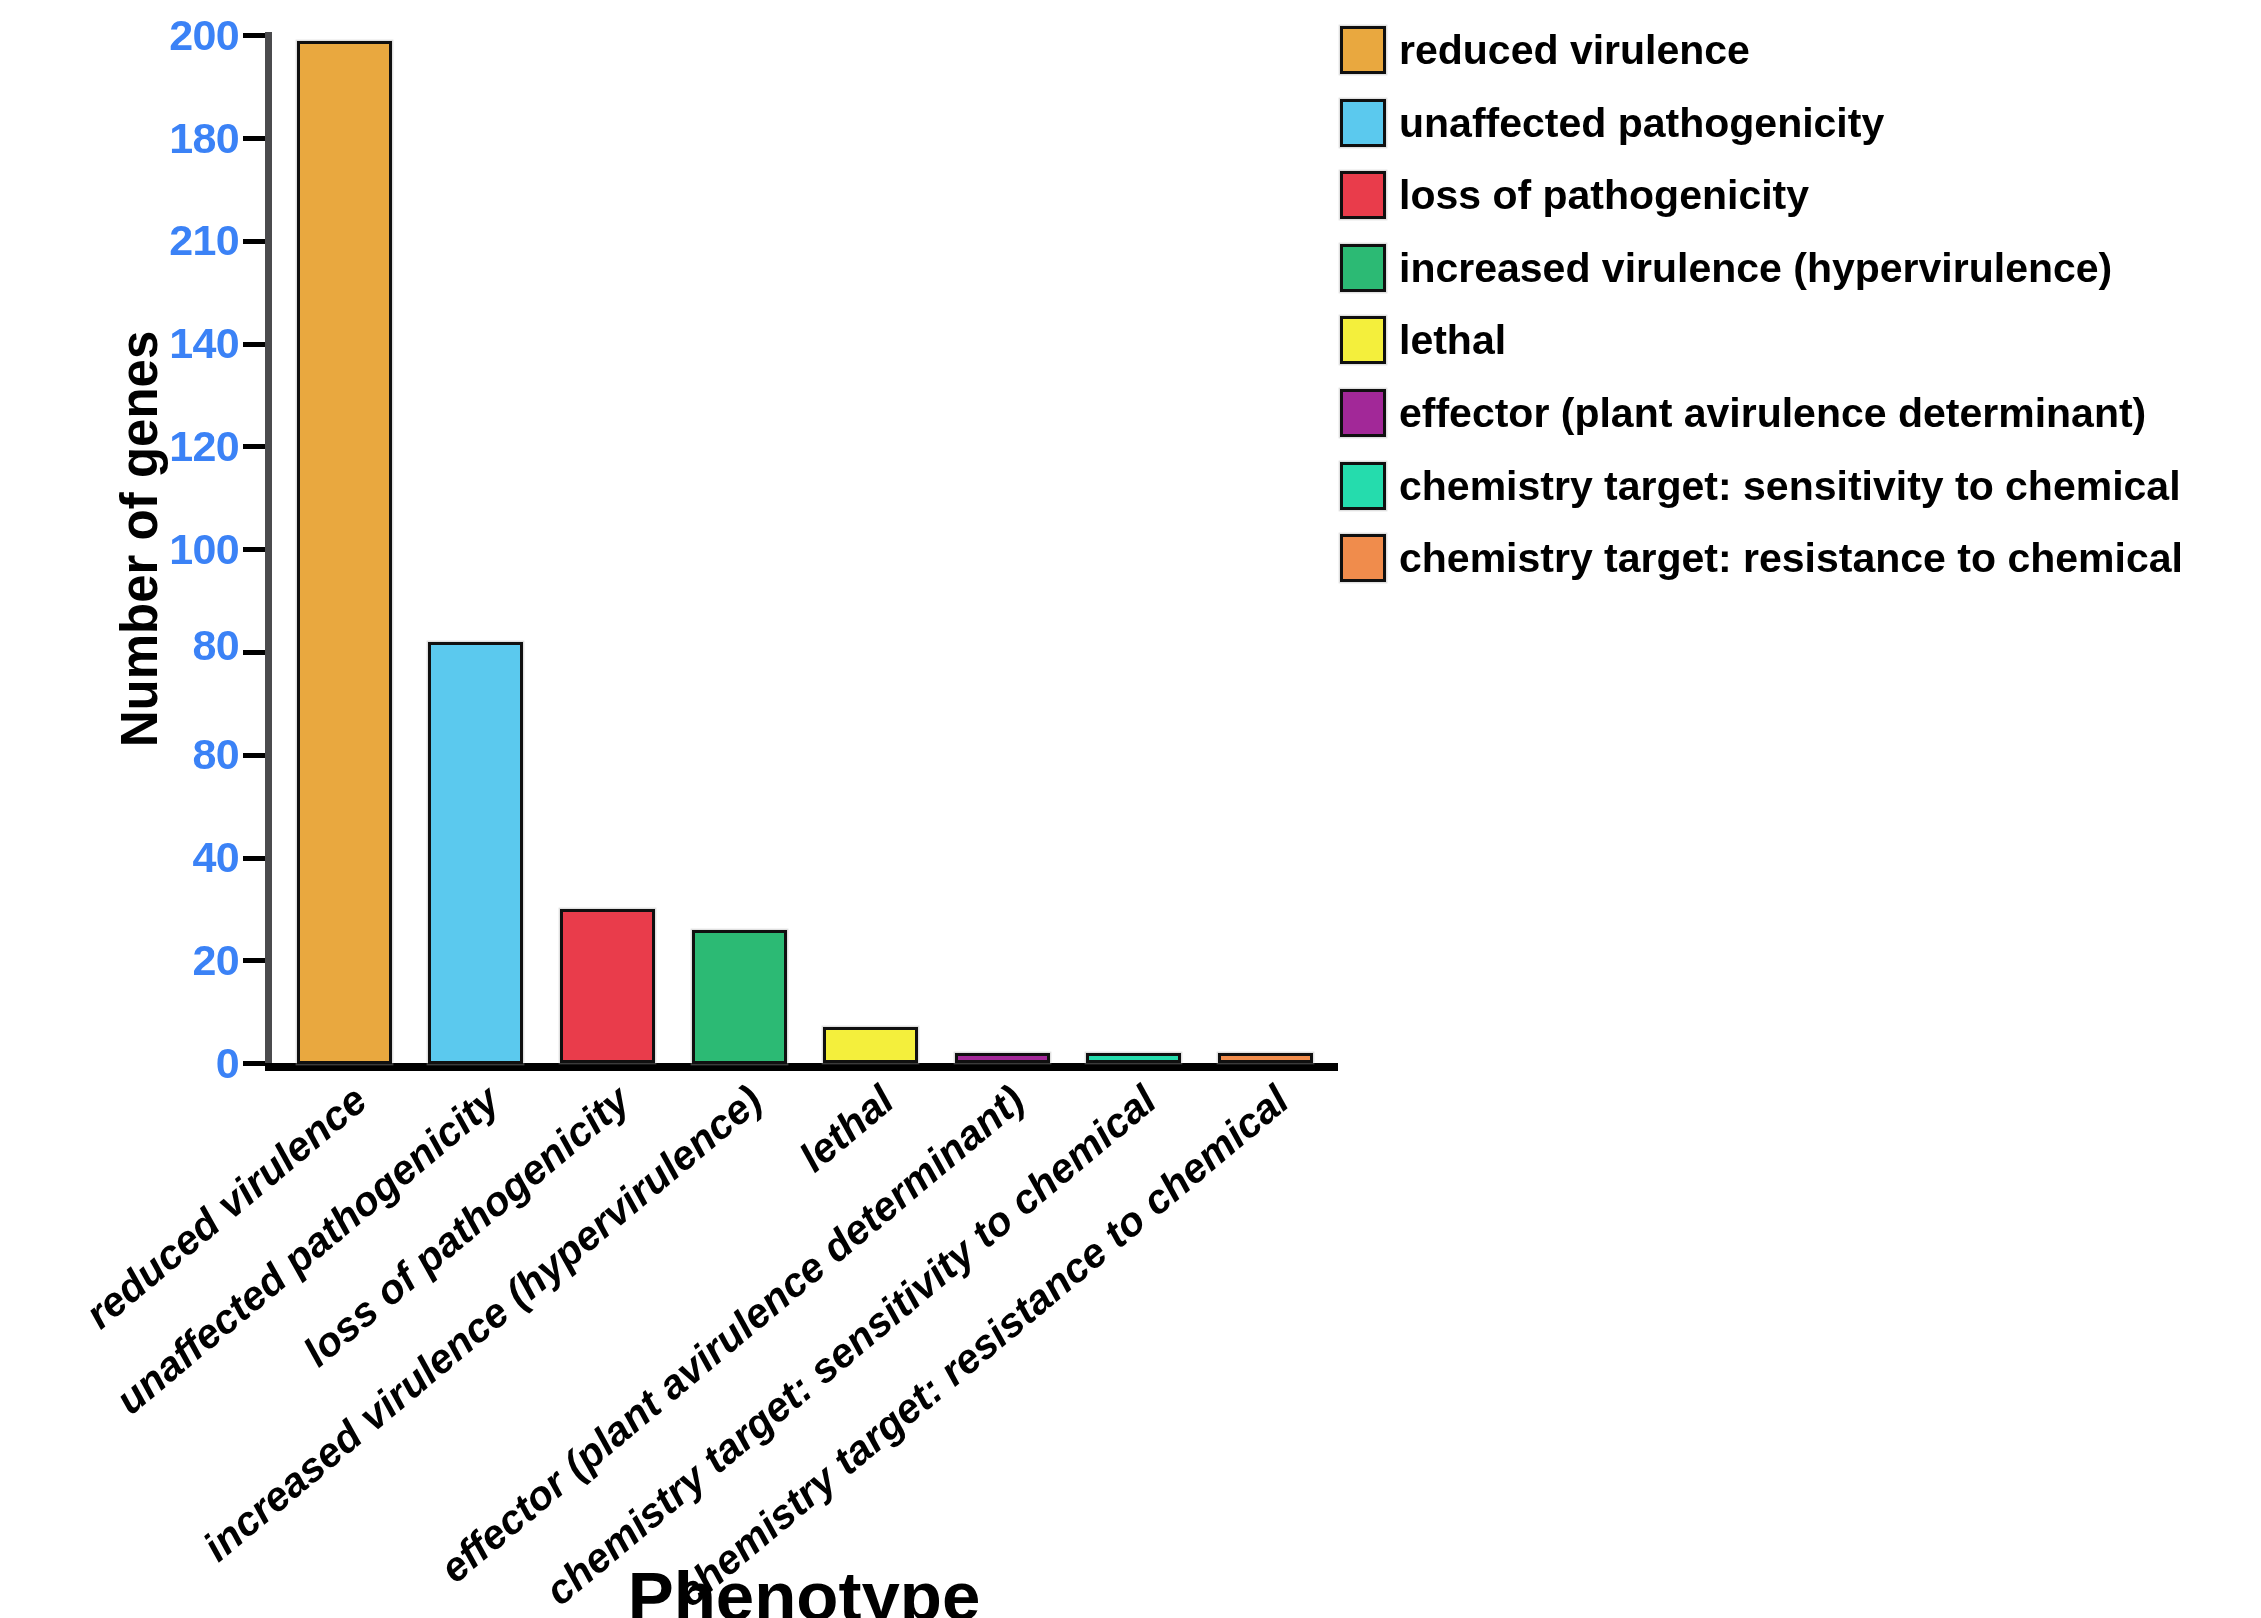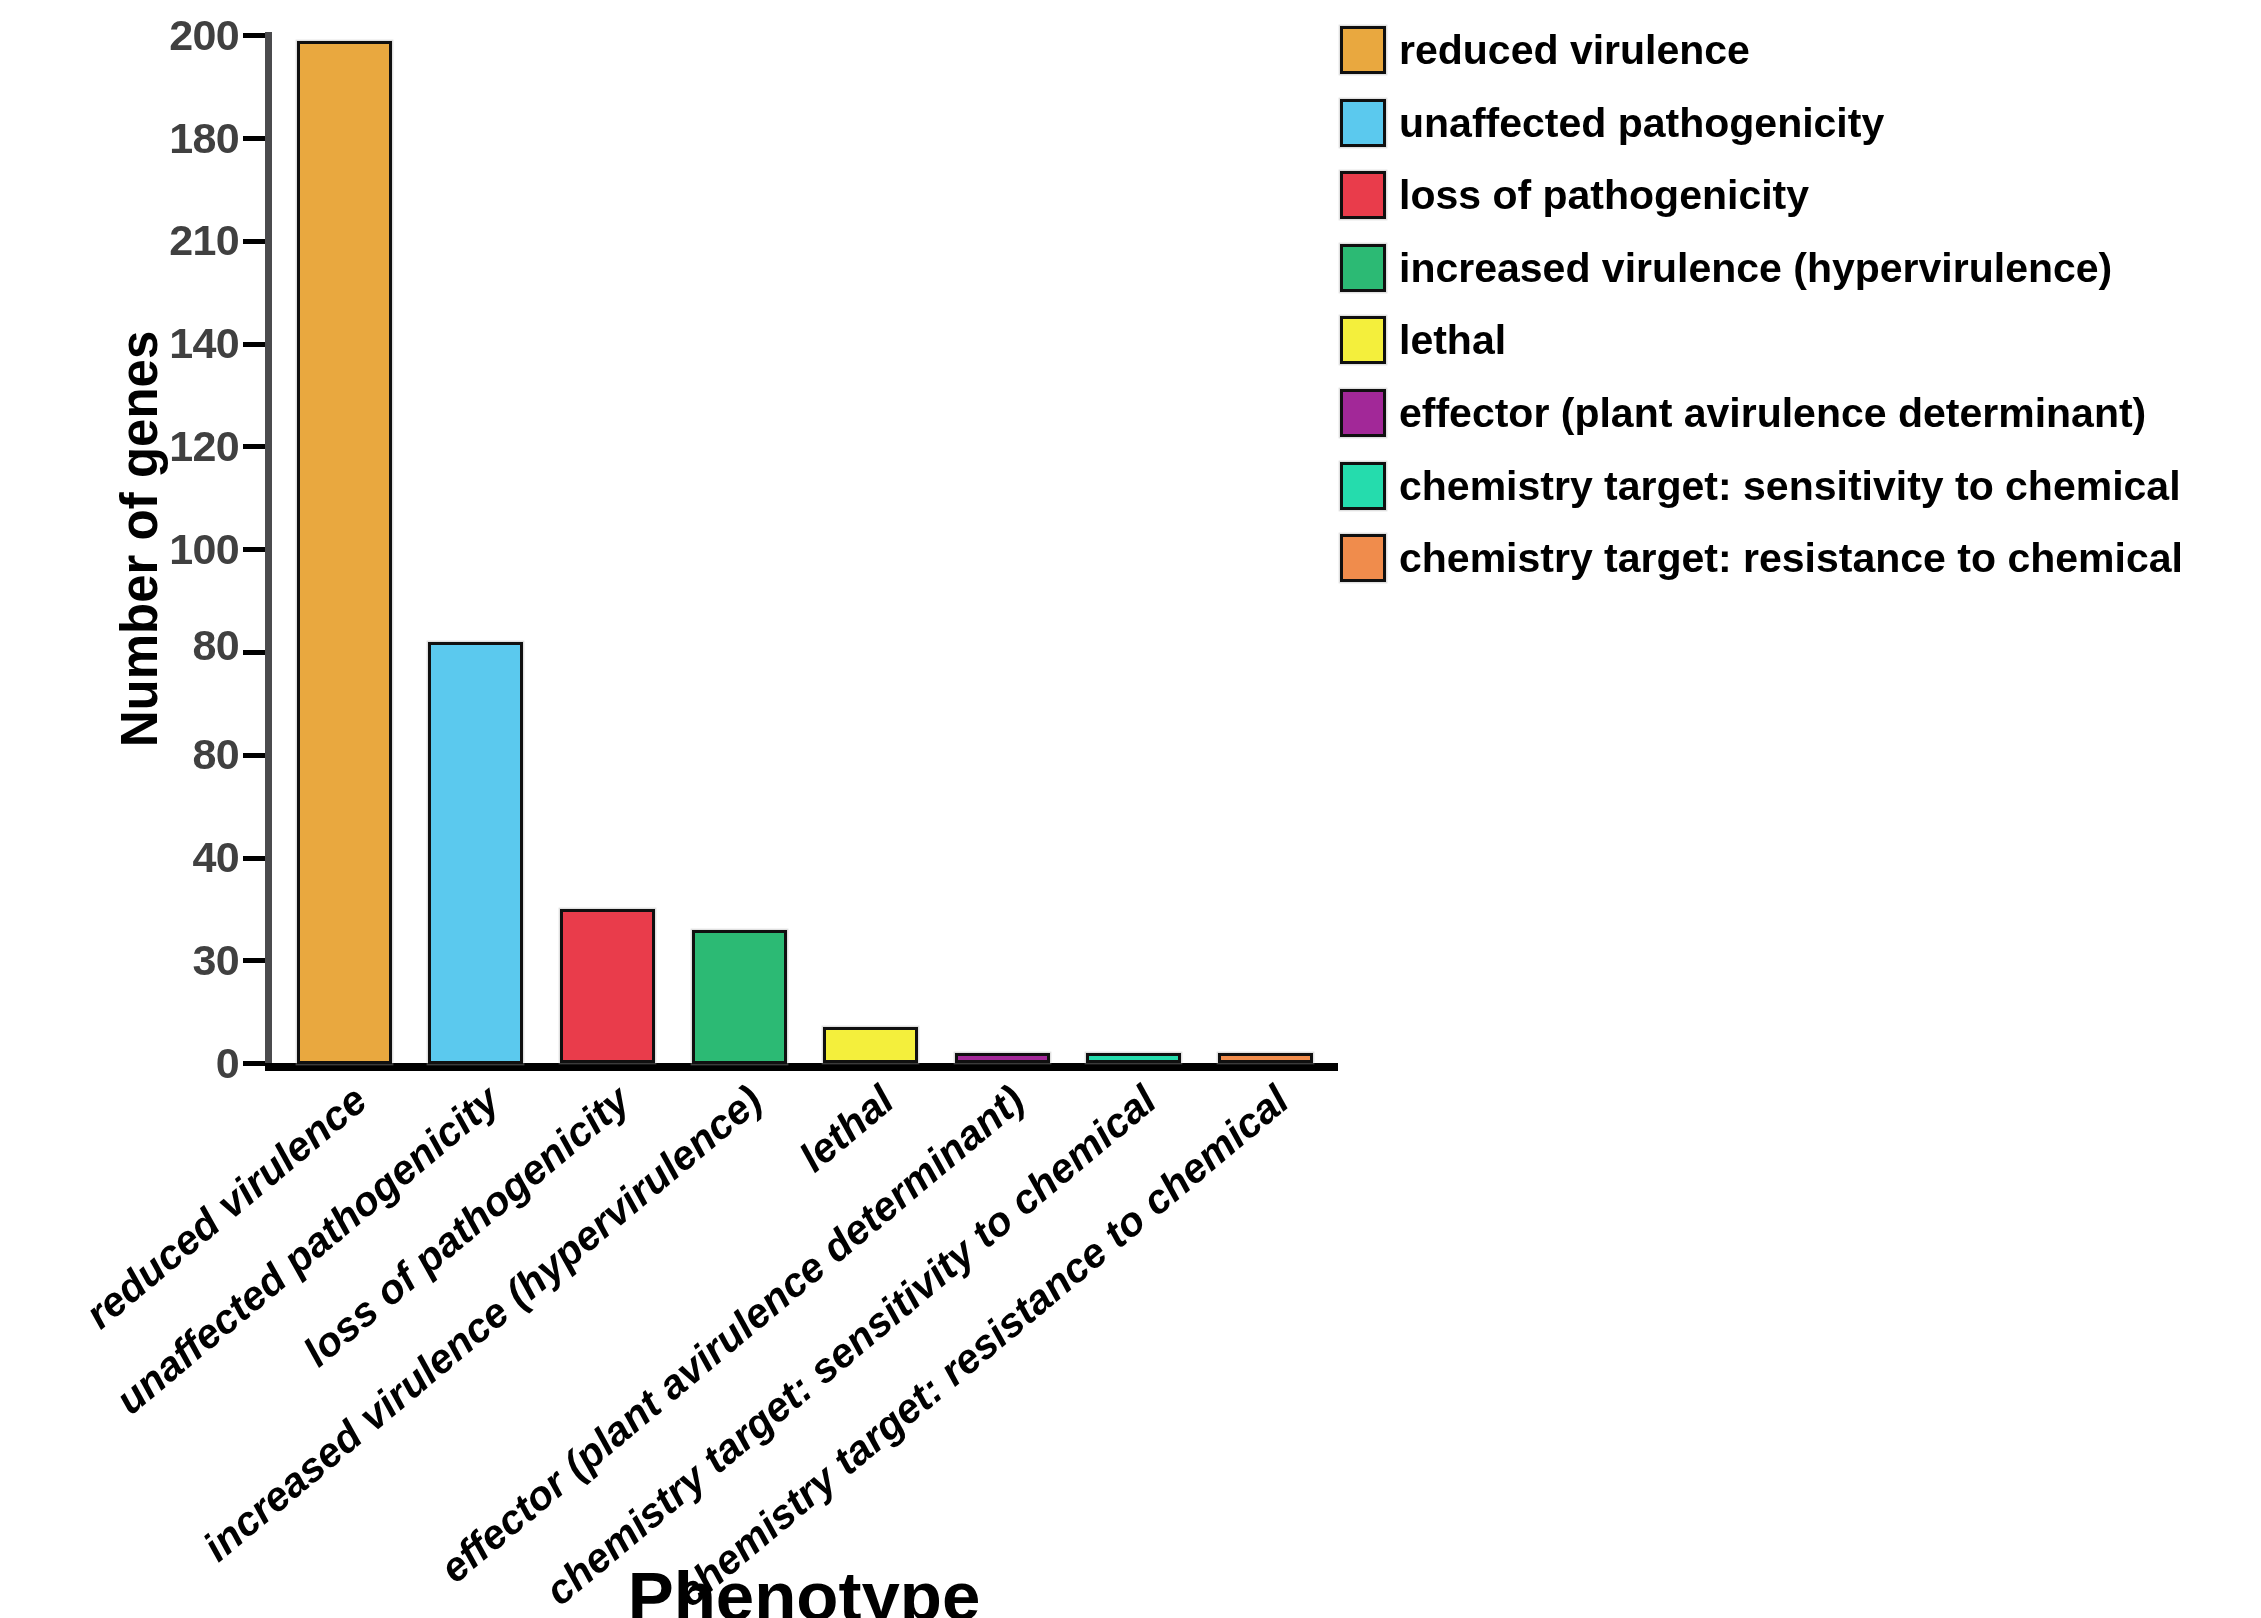--- a/index.html
+++ b/index.html
@@ -11,21 +11,21 @@
     overflow:hidden;
   }
   .abs{position:absolute;}
   
   #y-axis-line{left:265px;top:32px;width:6.5px;height:1039px;background:#4b4b4d;}
   #x-axis-line{left:265px;top:1063px;width:1073px;height:8px;background:#000;}
   
   .ytick-dash{width:22px;height:5px;background:#000;}
   .ytick-label{
     width:217px;left:22px;text-align:right;
-    font-size:43px;font-weight:bold;color:#404040;
+    font-size:43px;font-weight:bold;color:#3b82f6;
     line-height:49px;letter-spacing:-0.7px;
   }
   
   .bar{
     box-sizing:border-box;
     border:3.6px solid #101010;
     box-shadow:0 0 0 1.4px rgba(170,170,170,.35);
   }
   
   .xtick-label{
@@ -67,21 +67,21 @@
 
 <div id="figure">
   <div class="abs" id="y-axis-title">Number of genes</div>
   <div class="abs" id="x-axis-title">Phenotype</div>
   <div class="abs" id="y-axis-line"></div>
   <div class="abs" id="x-axis-line"></div>
   <div id="yticks-group">
       <div class="abs ytick-dash" style="left: 243px; top: 1061px;"></div>
       <div class="abs ytick-label" style="top: 1039px;">0</div>
       <div class="abs ytick-dash" style="left: 243px; top: 958px;"></div>
-      <div class="abs ytick-label" style="top: 936px;">30</div>
+      <div class="abs ytick-label" style="top: 936px;">20</div>
       <div class="abs ytick-dash" style="left: 243px; top: 856px;"></div>
       <div class="abs ytick-label" style="top: 833px;">40</div>
       <div class="abs ytick-dash" style="left: 243px; top: 753px;"></div>
       <div class="abs ytick-label" style="top: 730px;">80</div>
       <div class="abs ytick-dash" style="left: 243px; top: 650px;"></div>
       <div class="abs ytick-label" style="top: 621px;">80</div>
       <div class="abs ytick-dash" style="left: 243px; top: 547px;"></div>
       <div class="abs ytick-label" style="top: 525px;">100</div>
       <div class="abs ytick-dash" style="left: 243px; top: 444px;"></div>
       <div class="abs ytick-label" style="top: 422px;">120</div>

